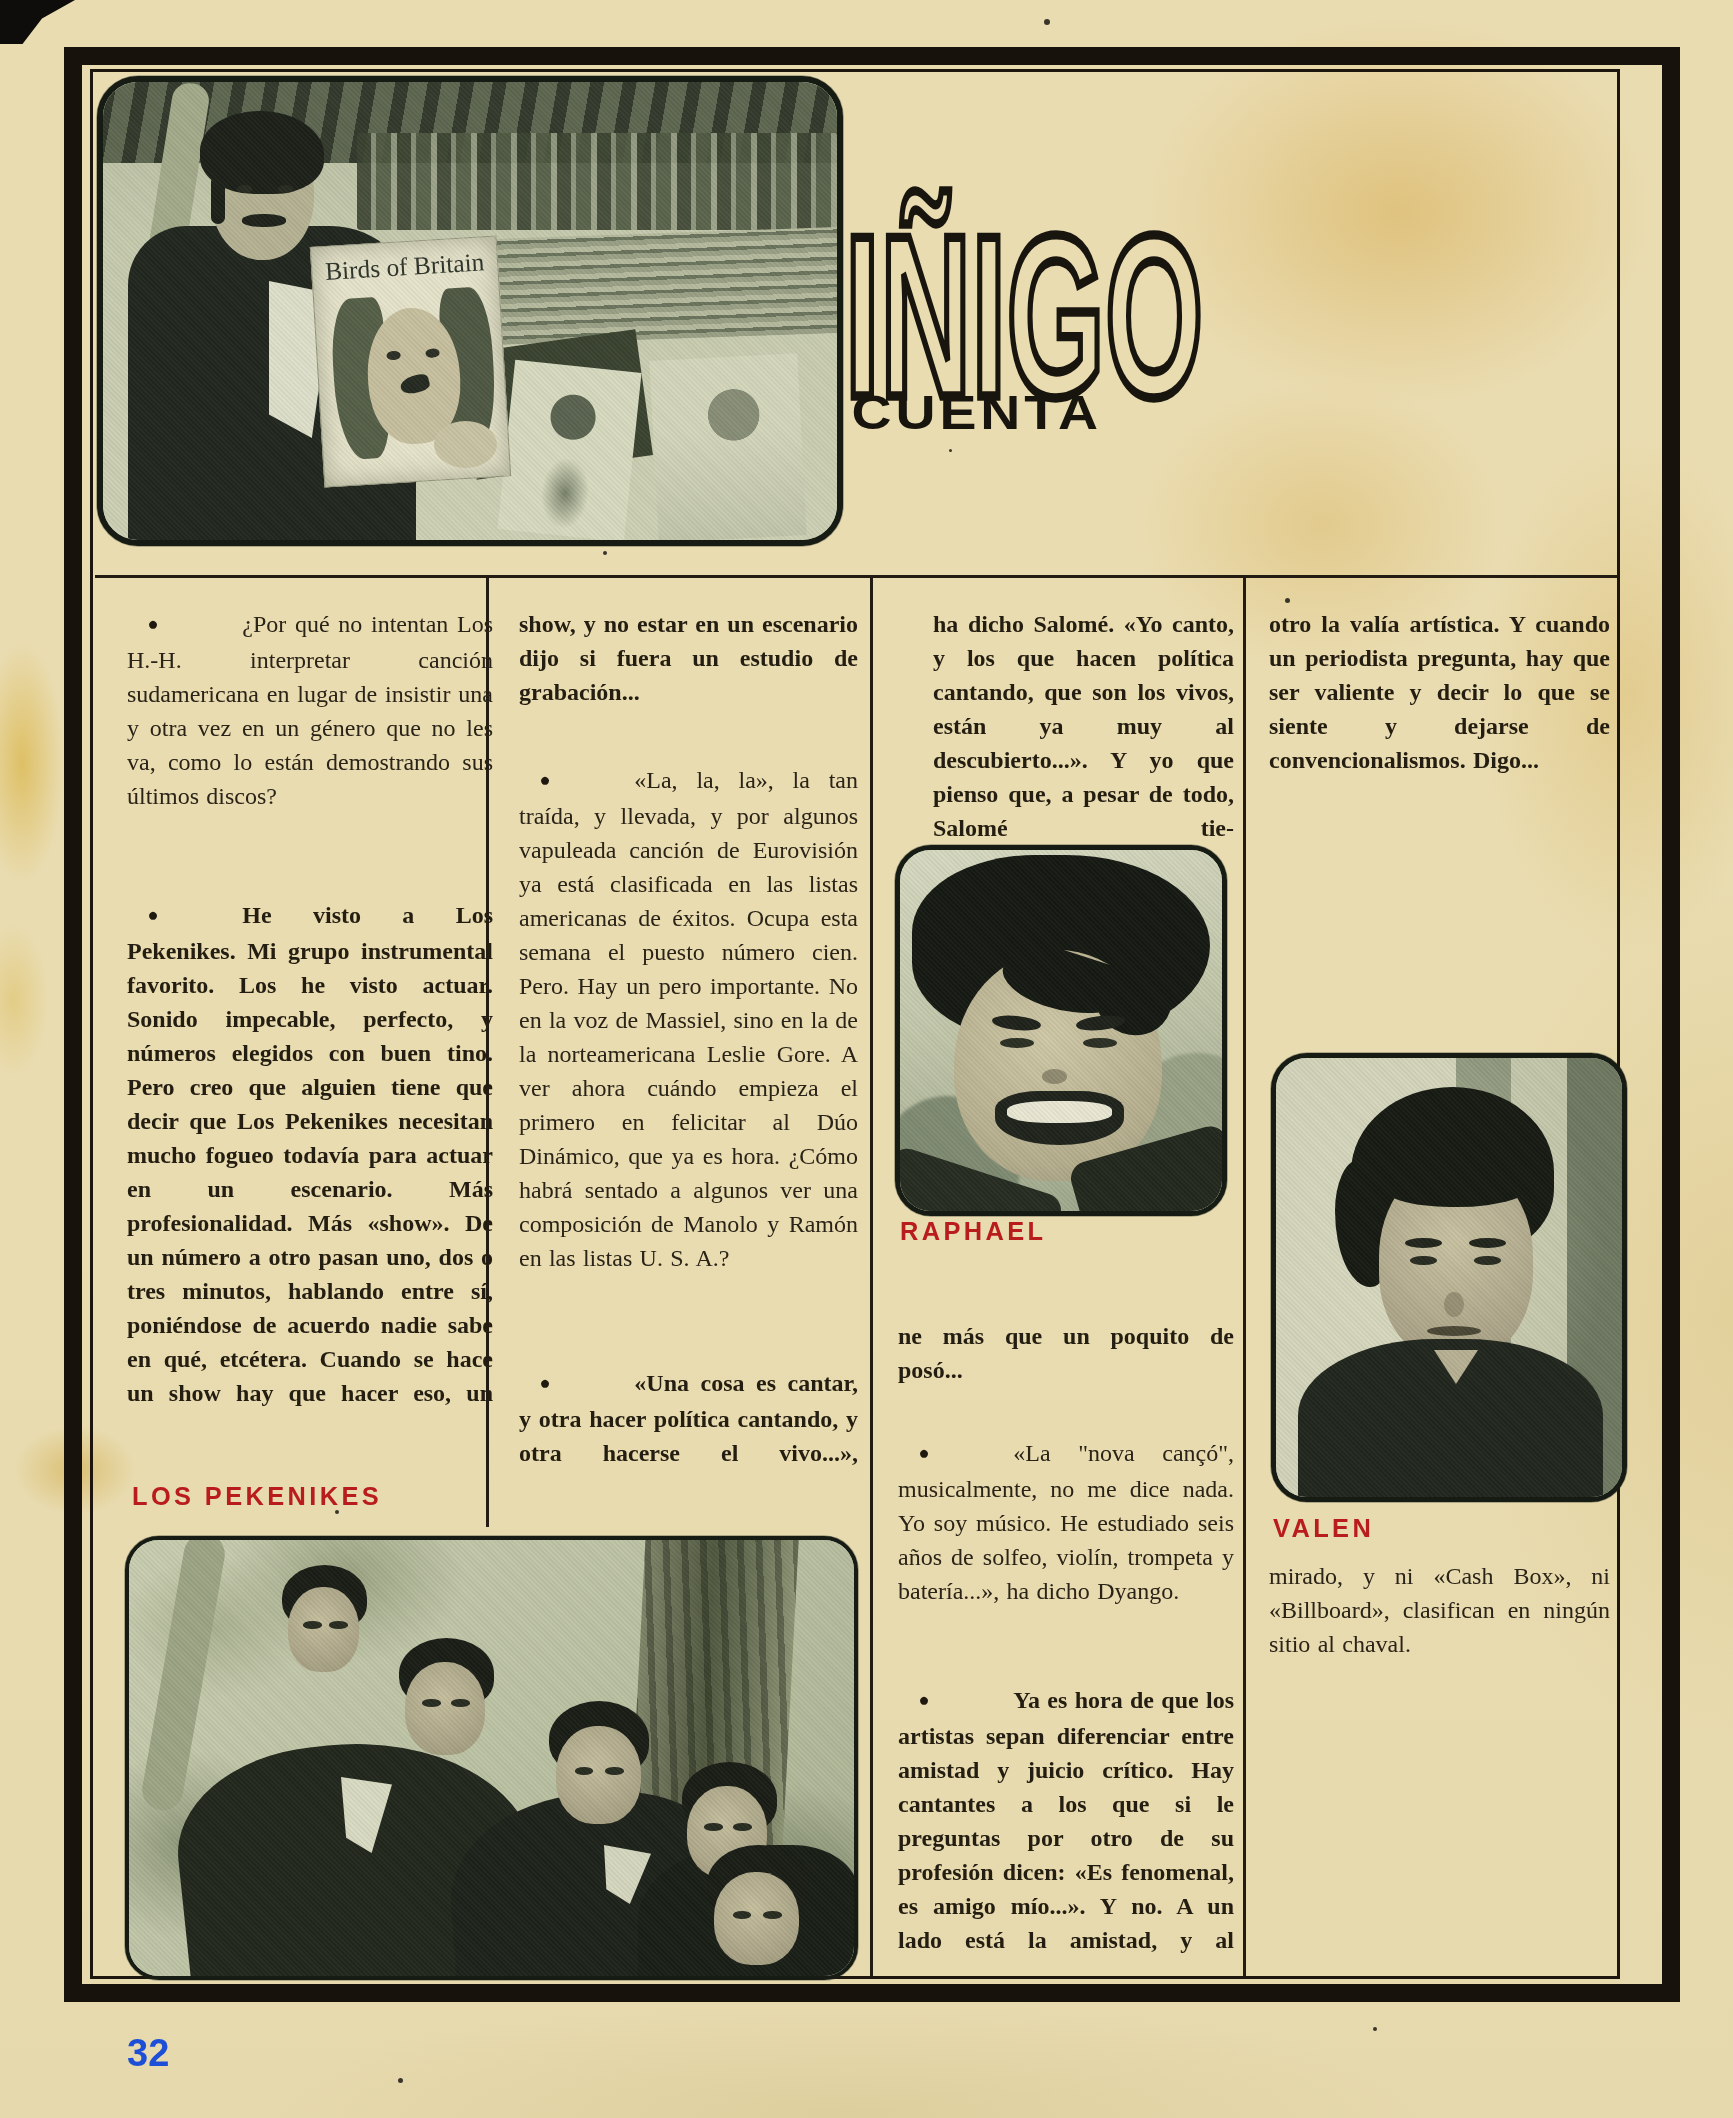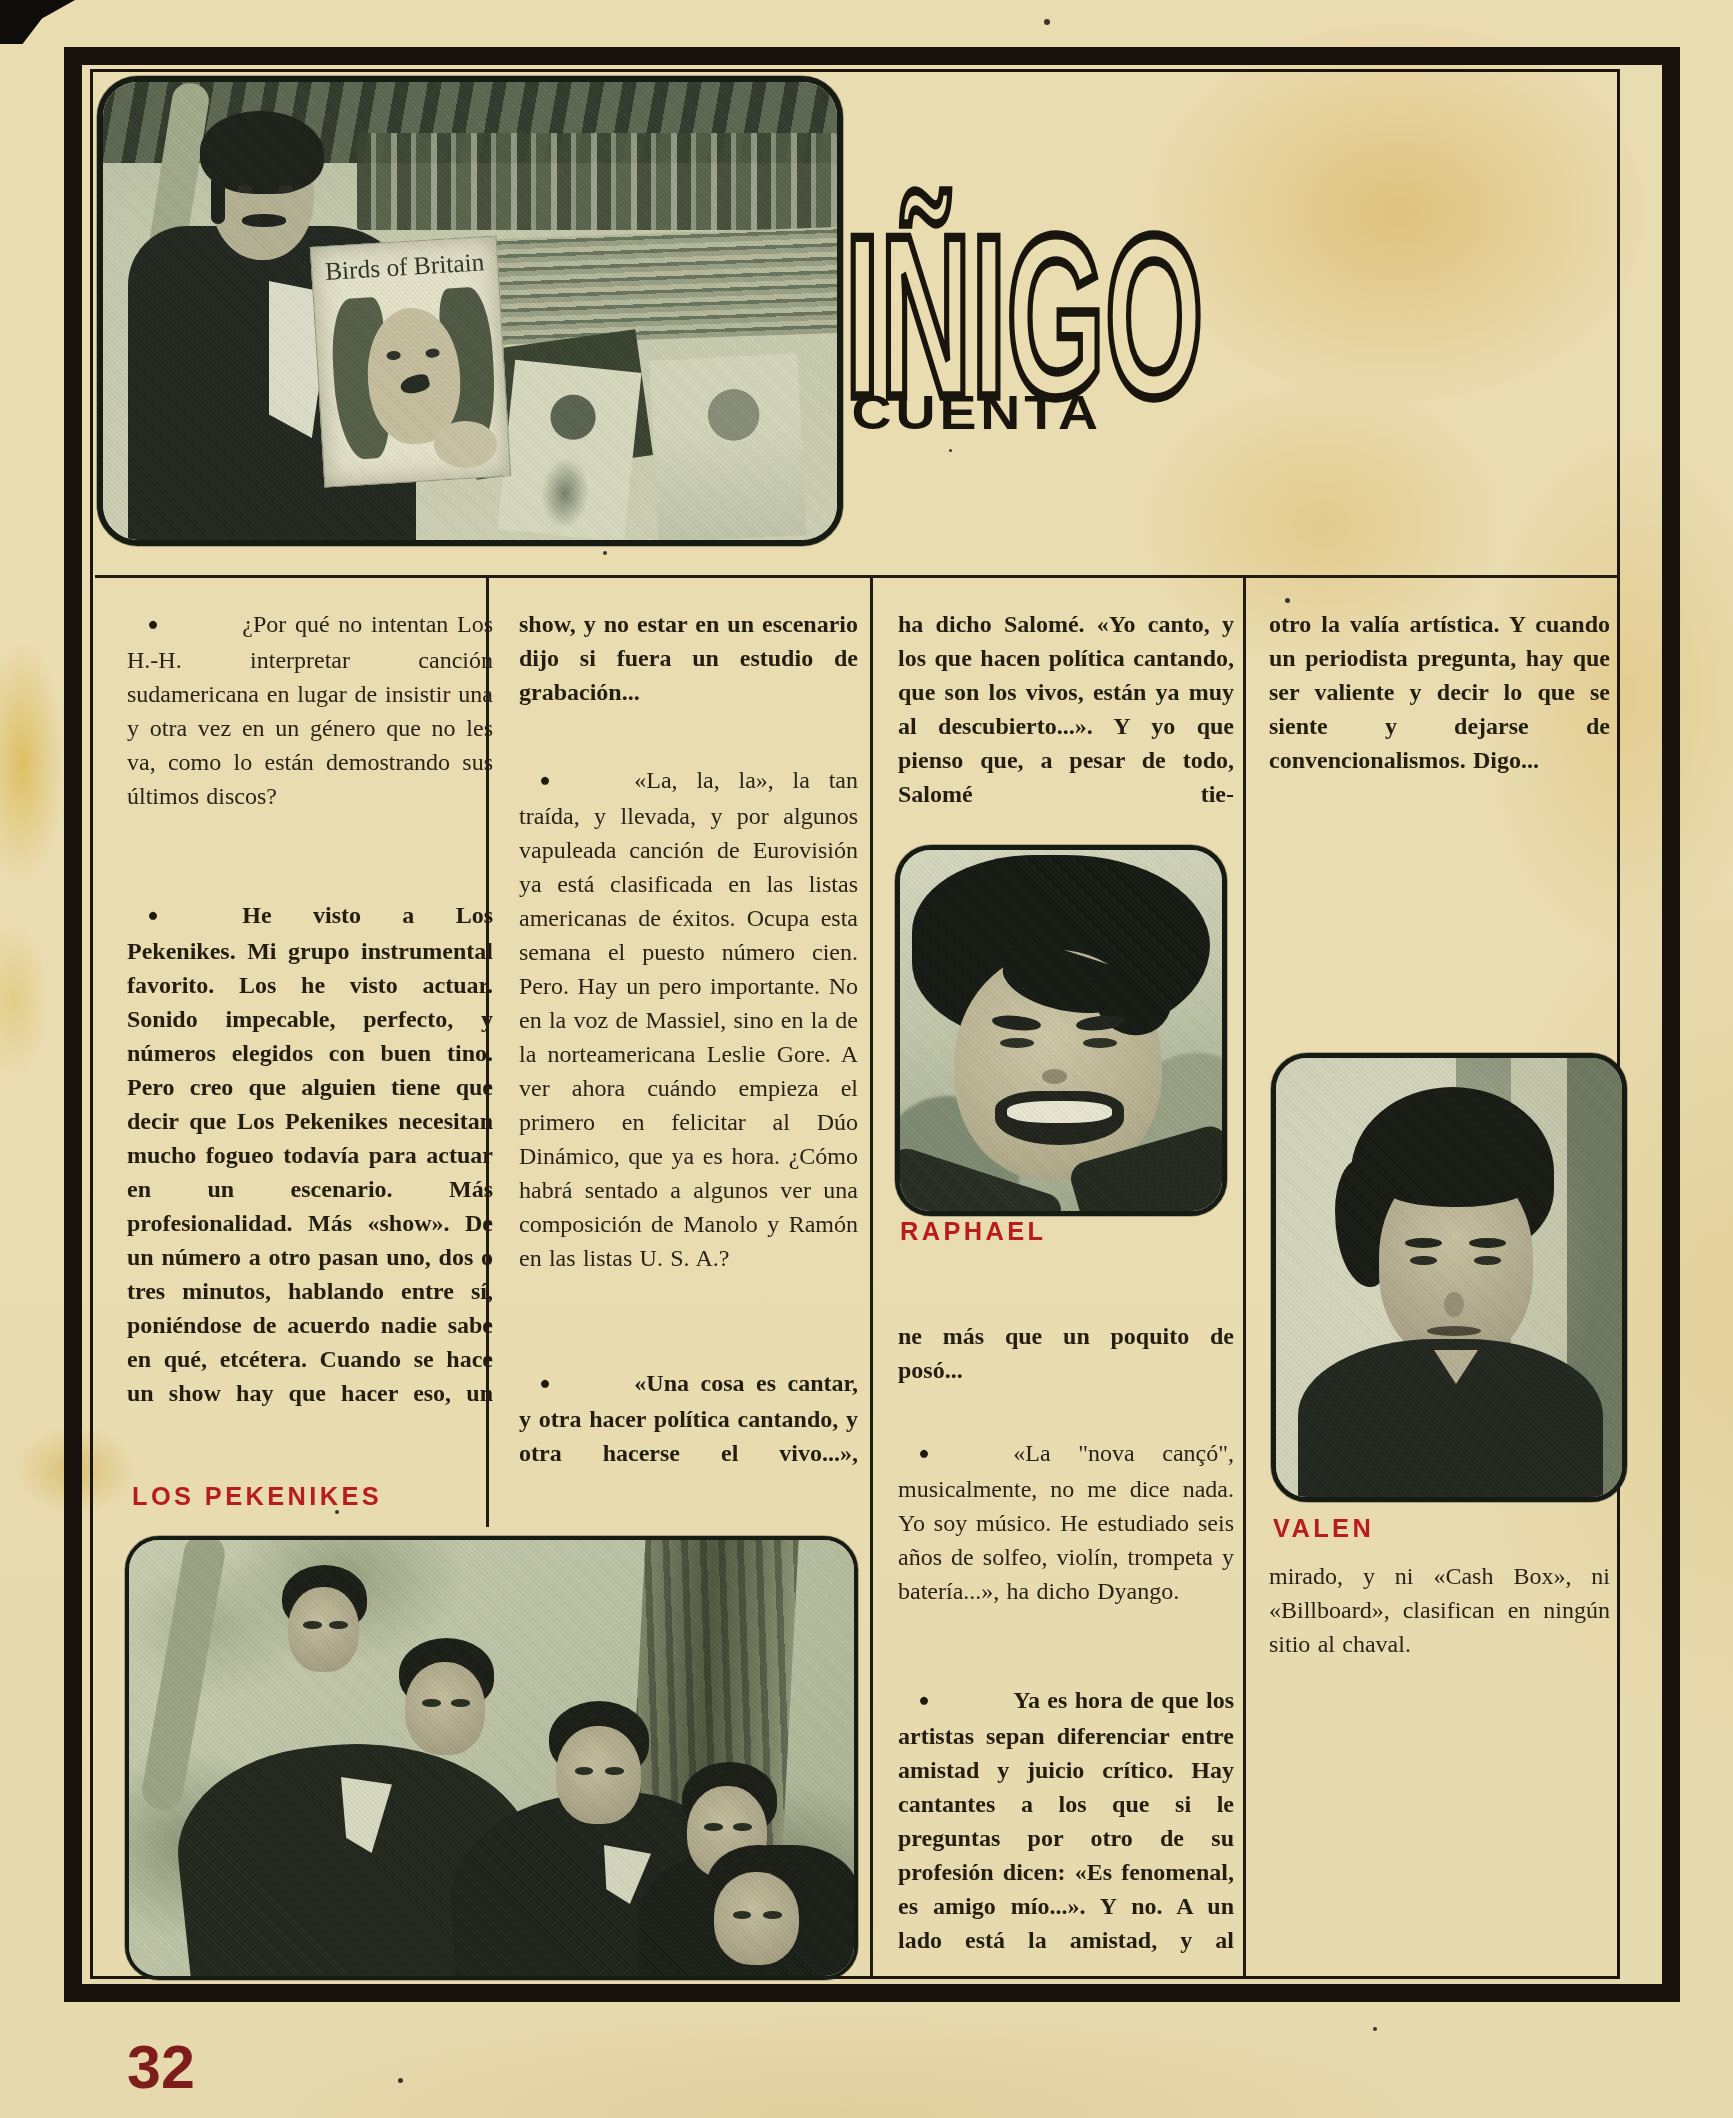--- a/index.html
+++ b/index.html
@@ -41,21 +41,21 @@
   .para{position:absolute;left:0;right:0;margin:0;text-align:justify;
     font-size:24px;line-height:34px;color:#2a2318;word-spacing:1.3px;}
   .para.bold{font-weight:bold;color:#241d11;}
   .para.j-all{text-align-last:justify;}
   .bullet{display:inline-block;width:22px;margin:0 73px 0 20.3px;font-size:18.6px;
     color:#1f1910;transform:translateY(-2.5px);}
   .caption{position:absolute;font-family:"Liberation Sans","DejaVu Sans",sans-serif;
     font-weight:bold;font-size:25.4px;line-height:29px;letter-spacing:3.4px;color:#b91c1c;}
   .page-number{position:absolute;left:127px;top:2032px;
     font-family:"Liberation Sans","DejaVu Sans",sans-serif;
-    font-weight:bold;font-size:61px;color:#7f1d1d;}
+    font-weight:bold;font-size:38px;color:#1d4ed8;}
 
   
   .photo{position:absolute;overflow:hidden;background:#b9bfa4;box-shadow:0 0 0 0.8px rgba(40,45,35,.4);}
   .photo::after{content:"";position:absolute;inset:0;pointer-events:none;
     background:repeating-linear-gradient(45deg, rgba(25,35,25,.05) 0 1.7px, rgba(235,235,215,.04) 1.7px 3.4px);}
   .ph{position:absolute;}
 
   .collage{left:97px;top:76px;width:734px;height:458px;border:6px solid #161b14;border-radius:41px;}
   .c-awning{left:0;top:0;width:100%;height:81px;background:#5d6650;
     background-image:repeating-linear-gradient(100deg, rgba(15,20,14,.55) 0 13.6px, transparent 13.6px 32px);}
@@ -216,21 +216,21 @@
 <div class="col col1">
     <p class="para" style="top: 607px;"><span class="bullet">●</span>¿Por qué no intentan Los H.-H. interpretar canción sudamericana en lugar de insistir una y otra vez en un género que no les va, como lo están demostrando sus últimos discos?</p>
     <p class="para bold j-all" style="top: 898px;"><span class="bullet">●</span>He visto a Los Pekenikes. Mi grupo instrumental favorito. Los he visto actuar. Sonido impecable, perfecto, y números elegidos con buen tino. Pero creo que alguien tiene que decir que Los Pekenikes necesitan mucho fogueo todavía para actuar en un escenario. Más profesionalidad. Más «show». De un número a otro pasan uno, dos o tres minutos, hablando entre sí, poniéndose de acuerdo nadie sabe en qué, etcétera. Cuando se hace un show hay que hacer eso, un</p>
   </div>
 <div class="col col2">
     <p class="para bold" style="top: 607px;">show, y no estar en un escenario dijo si fuera un estudio de grabación...</p>
     <p class="para" style="top: 763px;"><span class="bullet">●</span>«La, la, la», la tan traída, y llevada, y por algunos vapuleada canción de Eurovisión ya está clasificada en las listas americanas de éxitos. Ocupa esta semana el puesto número cien. Pero. Hay un pero importante. No en la voz de Massiel, sino en la de la norteamericana Leslie Gore. A ver ahora cuándo empieza el primero en felicitar al Dúo Dinámico, que ya es hora. ¿Cómo habrá sentado a algunos ver una composición de Manolo y Ramón en las listas U. S. A.?</p>
     <p class="para bold j-all" style="top: 1366px;"><span class="bullet">●</span>«Una cosa es cantar, y otra hacer política cantando, y otra hacerse el vivo...»,</p>
   </div>
 <div class="col col3">
-    <p class="para bold j-all" style="top: 607px;">ha dicho Salomé. «Yo canto, y los que hacen política cantando, que son los vivos, están ya muy al descubierto...». Y yo que pienso que, a pesar de todo, Salomé tie-</p>
+    <p class="para bold j-all" style="top: 607px; margin-left: 35px;">ha dicho Salomé. «Yo canto, y los que hacen política cantando, que son los vivos, están ya muy al descubierto...». Y yo que pienso que, a pesar de todo, Salomé tie-</p>
     <p class="para bold" style="top: 1319px;">ne más que un poquito de posó...</p>
     <p class="para" style="top: 1436px;"><span class="bullet">●</span>«La "nova cançó", musicalmente, no me dice nada. Yo soy músico. He estudiado seis años de solfeo, violín, trompeta y batería...», ha dicho Dyango.</p>
     <p class="para bold j-all" style="top: 1683px;"><span class="bullet">●</span>Ya es hora de que los artistas sepan diferenciar entre amistad y juicio crítico. Hay cantantes a los que si le preguntas por otro de su profesión dicen: «Es fenomenal, es amigo mío...». Y no. A un lado está la amistad, y al</p>
   </div>
 <div class="col col4">
     <p class="para bold" style="top: 607px;">otro la valía artística. Y cuando un periodista pregunta, hay que ser valiente y decir lo que se siente y dejarse de convencionalismos. Digo...</p>
     <p class="para" style="top: 1559px;">mirado, y ni «Cash Box», ni «Billboard», clasifican en ningún sitio al chaval.</p>
   </div>
 
 <div class="caption" style="left:132px;top:1482px;">LOS PEKENIKES</div>

